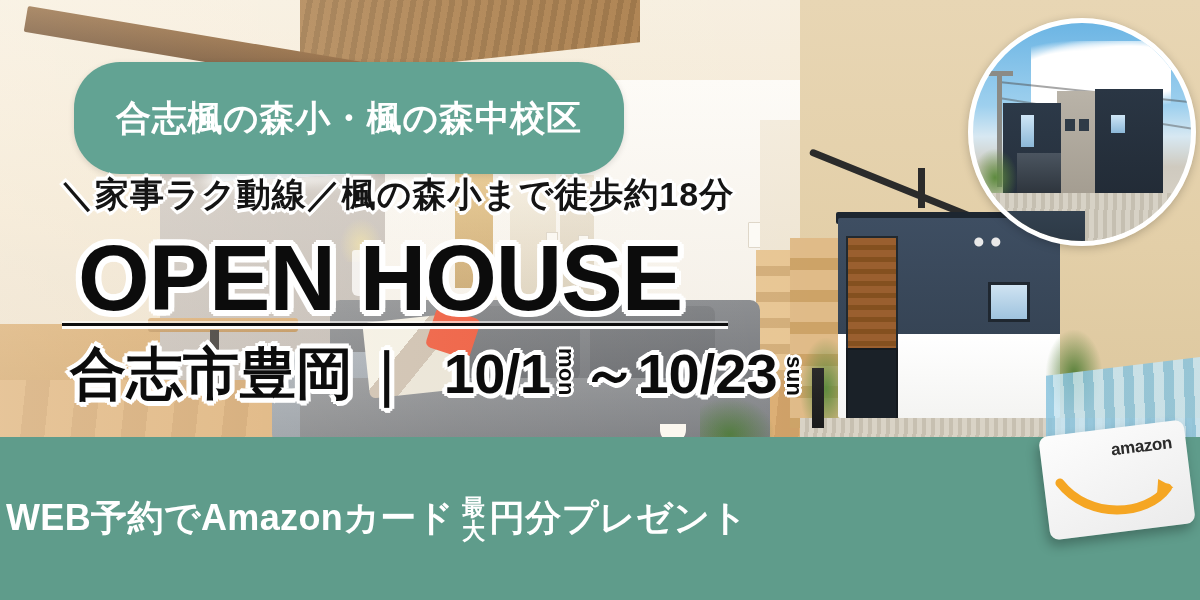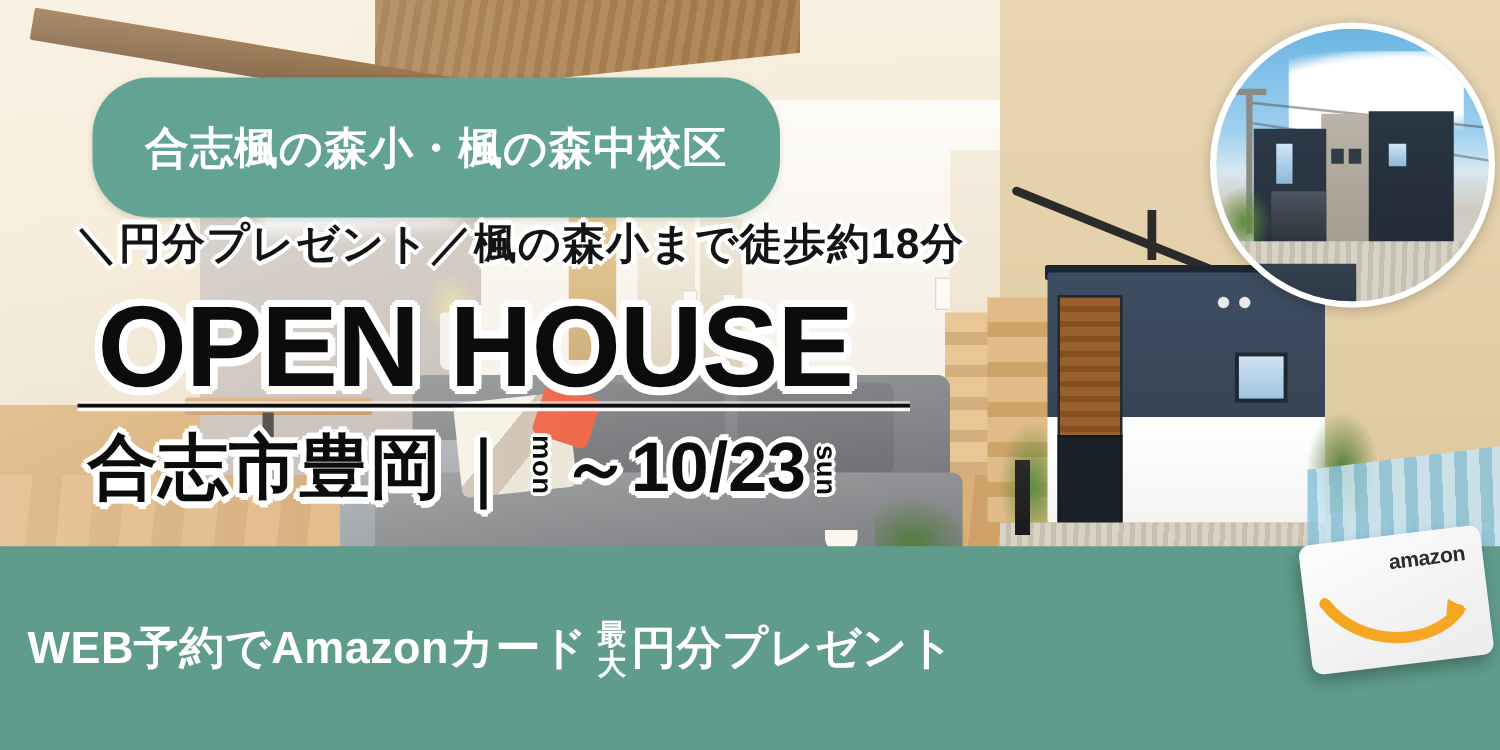--- a/index.html
+++ b/index.html
@@ -229,21 +229,21 @@
   }
 
   
   #promo-banner{
     position:absolute;left:0;top:437px;width:1200px;height:163px;
     background:#5f9c8b;
     display:flex;align-items:center;
   }
   #promo-inner{
     display:flex;align-items:center;
-    padding-left:22px;
+    padding-left:6px;
     height:96px;
     white-space:nowrap;
   }
   #promo-prefix{
     color:#ffffff;font-size:36px;font-weight:700;letter-spacing:.01em;
   }
   #promo-max{
     display:flex;flex-direction:column;justify-content:center;
     color:#ffffff;font-size:23px;font-weight:700;line-height:1.04;
     margin:2px 4px 0 8px;
@@ -344,29 +344,30 @@
     <div id="inset-ground"></div>
     <div id="inset-darkwall"></div>
   </div>
 
   <div id="scrim"></div>
 
   <div id="school-badge">
     <span id="school-badge-label">合志楓の森小・楓の森中校区</span>
   </div>
 
-  <div id="tagline">＼円分プレゼント／楓の森小まで徒歩約18分</div>
+  <div id="tagline">＼家事ラク動線／楓の森小まで徒歩約18分</div>
 
   <div id="open-house">OPEN HOUSE</div>
 
   <div id="divider"></div>
 
   <div id="date-row">
     <span class="date-main" id="location-text">合志市豊岡</span>
     <span class="date-main" id="pipe-sep">｜</span>
+    <span class="date-main" id="date-range">10/1</span>
     <span class="weekday">mon</span>
     <span class="date-main">～</span>
     <span class="date-main">10/23</span>
     <span class="weekday">sun</span>
   </div>
 
   <div id="promo-banner">
     <div id="promo-inner">
       <span id="promo-prefix">WEB予約でAmazonカード</span>
       <span id="promo-max">

